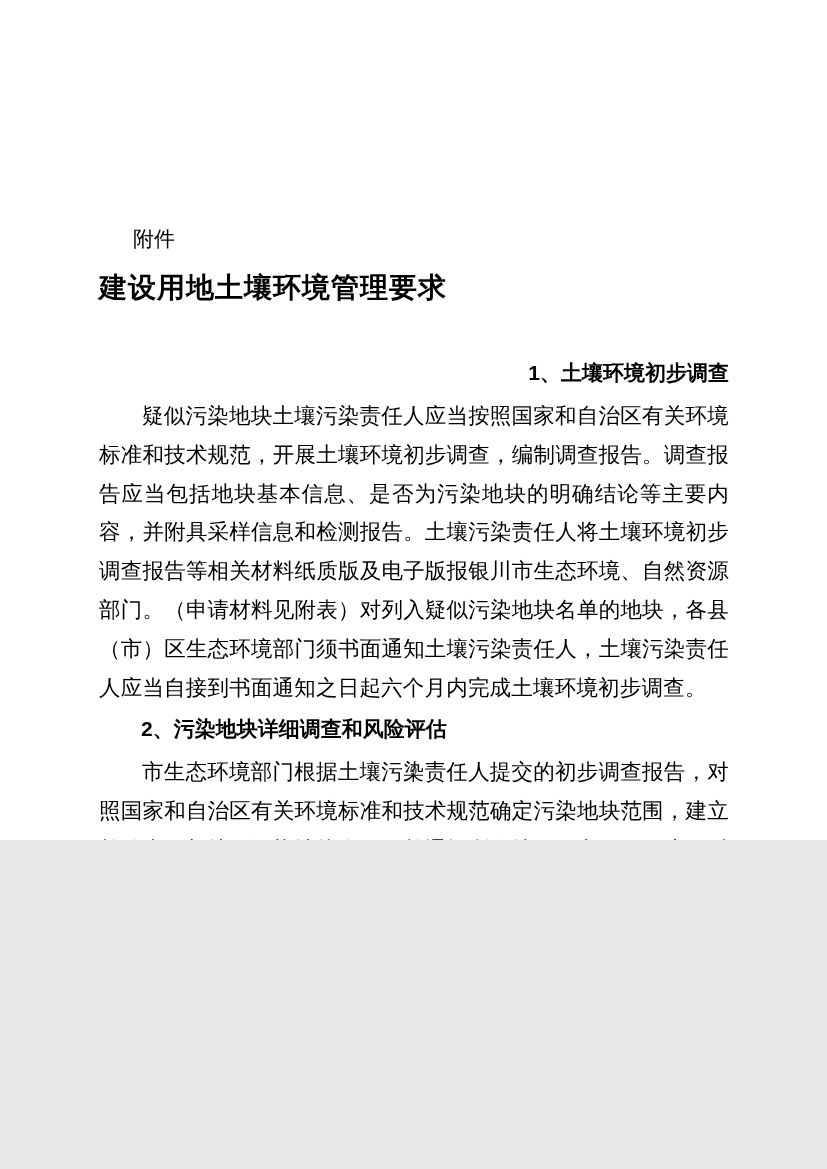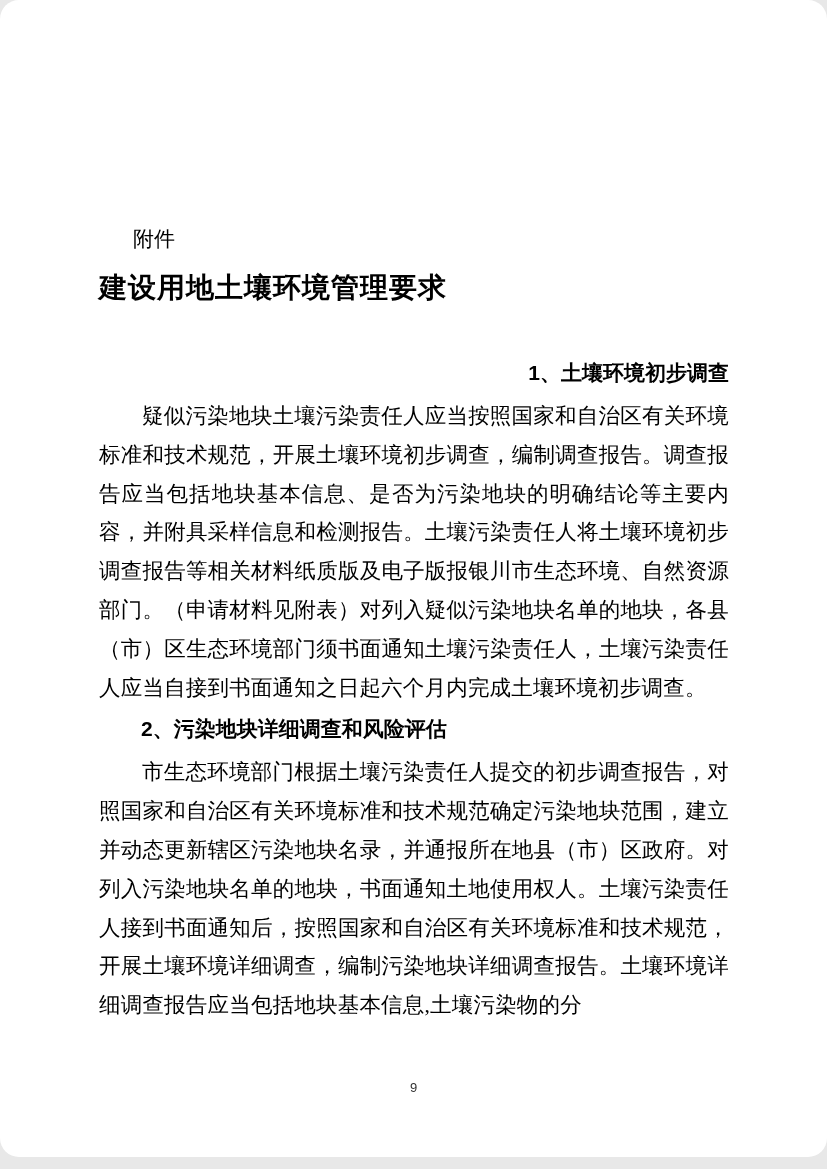--- a/index.html
+++ b/index.html
@@ -3,28 +3,27 @@
 <meta charset="utf-8">
 <style>
   html, body {
     margin: 0;
     padding: 0;
     background: #e8e8e8;
   }
   .page {
     position: relative;
     width: 827px;
-    height: 1157px;
+    height: 840px;
     margin: 0 auto;
     background: #ffffff;
     color: #000000;
     font-family: "Liberation Serif", serif;
     overflow: hidden;
     box-sizing: border-box;
-    border-radius: 19px;
   }
   .content {
     position: absolute;
     left: 99px;
     top: 0;
     width: 630px;
   }
   .attachment-label {
     margin-top: 224px;
     padding-left: 34px;

